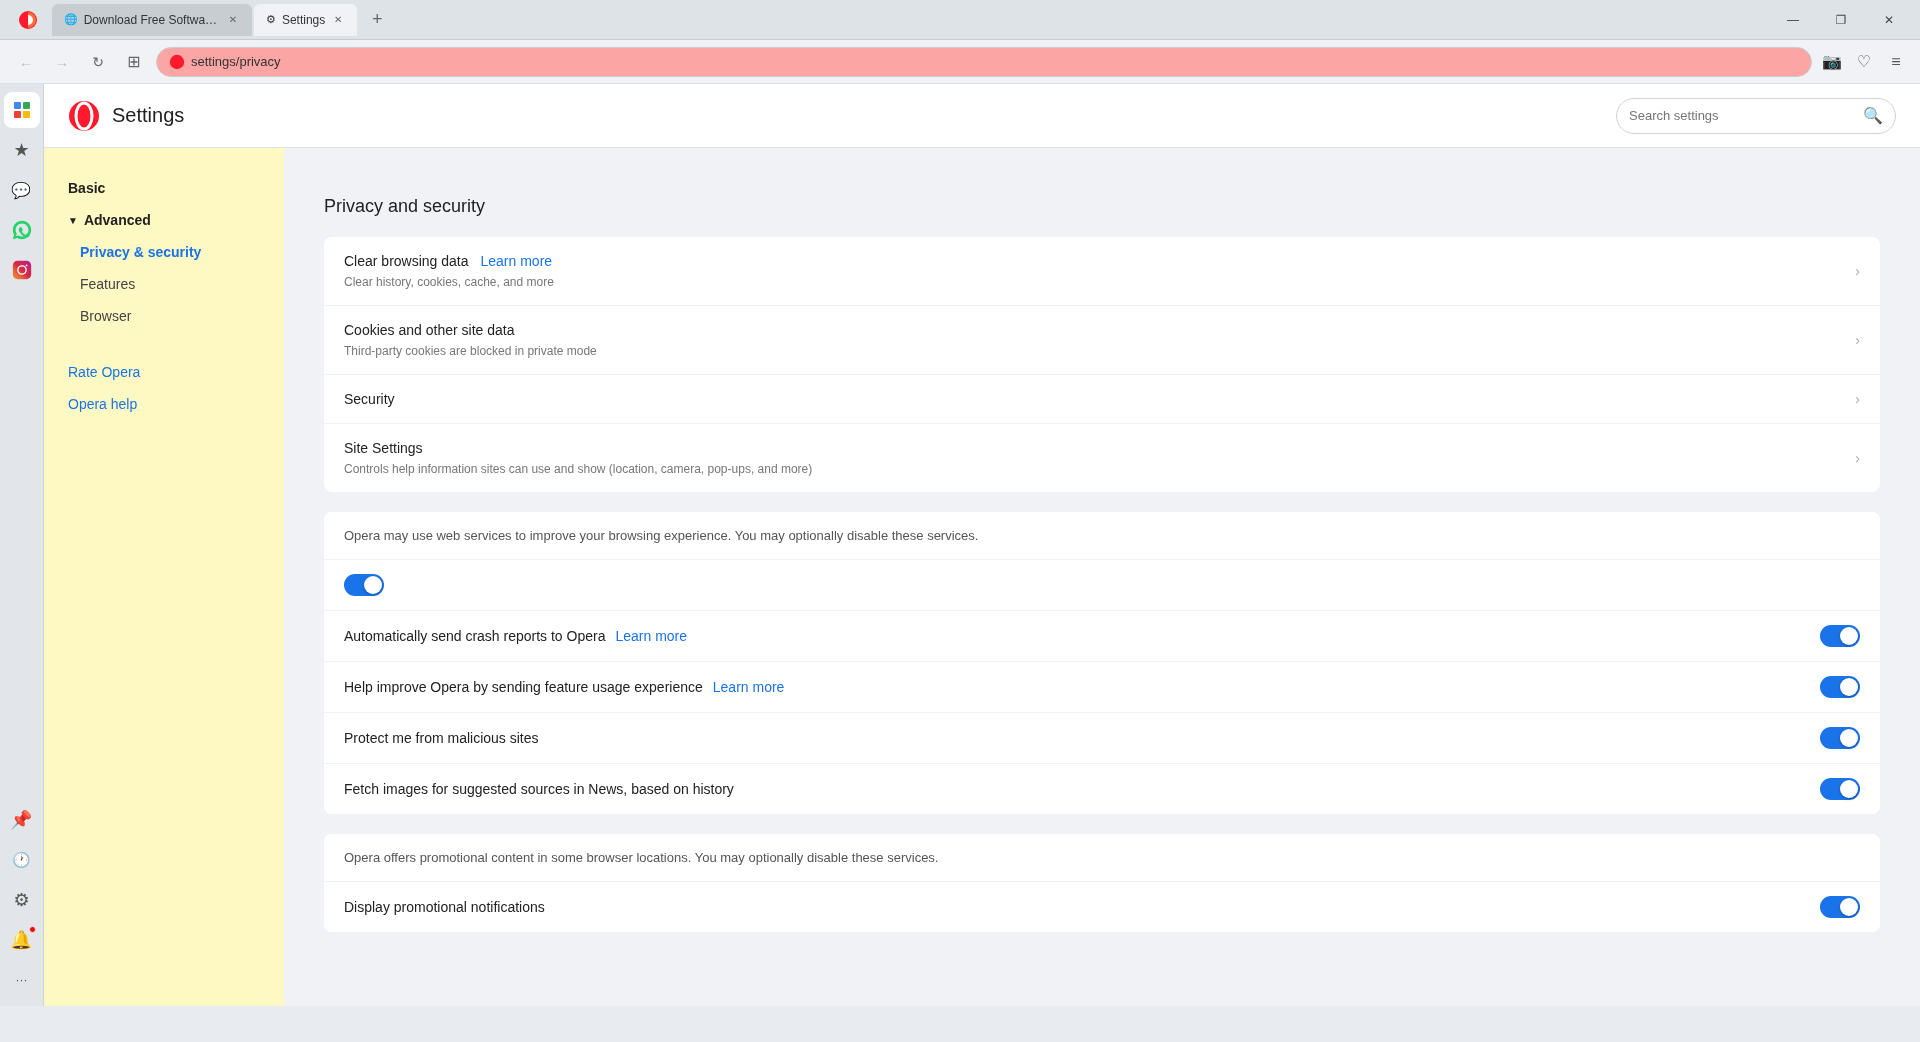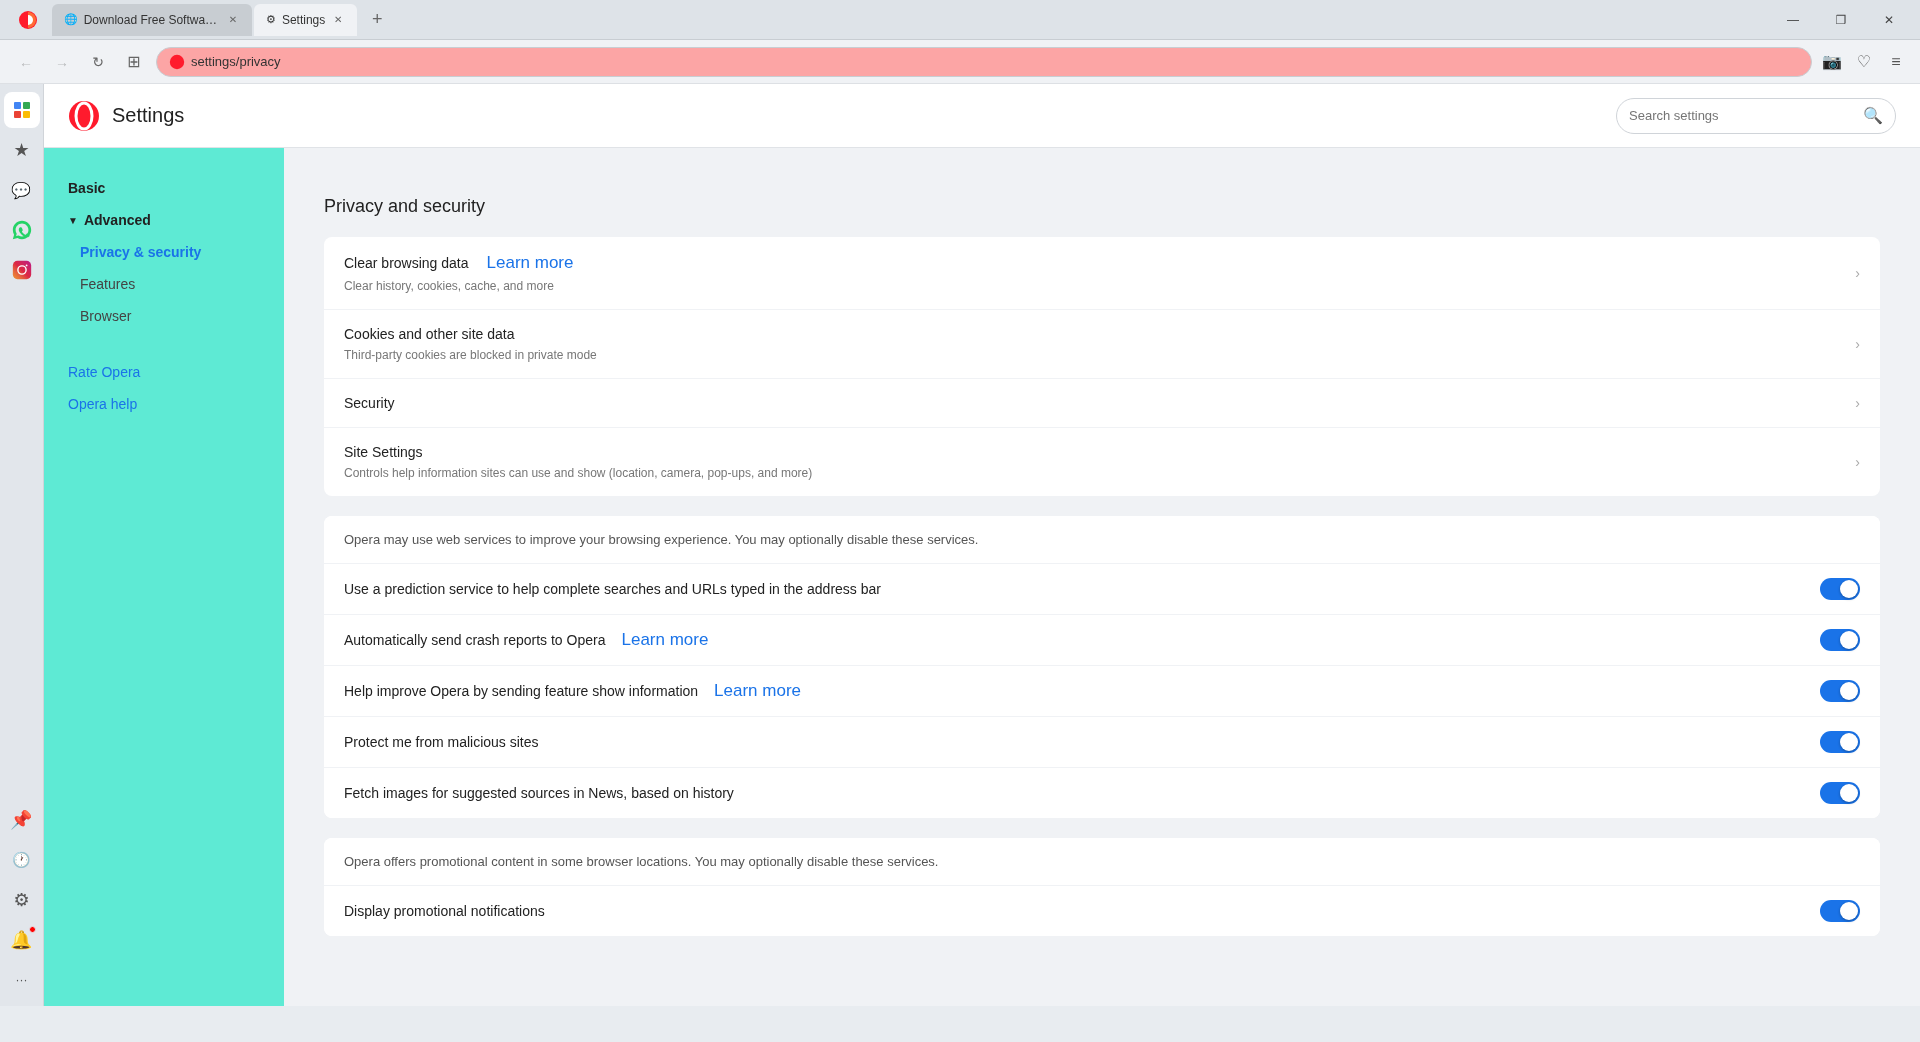--- a/index.html
+++ b/index.html
@@ -156,21 +156,21 @@
     .settings-body {
       display: flex;
       flex: 1;
       overflow: hidden;
     }
 
     
     .settings-nav {
       width: 240px;
       padding: 24px 0;
-      background: #5eead4;
+      background: #fef9c3;
     }
     .settings-nav-item {
       padding: 8px 24px;
       font-size: 14px;
       color: #333;
       cursor: pointer;
     }
     .settings-nav-item.section-header {
       font-weight: 600;
       color: #222;
@@ -223,21 +223,21 @@
     .settings-row:last-child { border-bottom: none; justify-content: center; }
     .settings-row-info { flex: 1; }
     .settings-row-title {
       font-size: 14px; color: #222; font-weight: 400;
       display: flex; align-items: center; gap: 8px;
     }
     .settings-row-sub {
       font-size: 12px; color: #777; margin-top: 6px;
     }
     .learn-more {
-      color: #1a73e8; font-size: 17px; text-decoration: none; margin-left: 10px;
+      color: #1a73e8; font-size: 14px; text-decoration: none; margin-left: 4px;
     }
     .chevron-right {
       color: #aaa; font-size: 14px;
     }
 
     .settings-divider {
       height: 16px;
     }
 
     
@@ -455,41 +455,38 @@
             <span class="chevron-right">›</span>
           </div>
         </div>
 
         <div class="settings-divider"></div>
 
         <div class="settings-card">
           <div class="info-text">Opera may use web services to improve your browsing experience. You may optionally disable these services.</div>
 
           <div class="toggle-row">
-            <div class="toggle-row-label">
-              <span>Use a prediction service to help complete searches and URLs typed in the address bar</span>
-            </div>
             <div class="toggle on">
               <div class="toggle-knob"></div>
             </div>
           </div>
 
           <div class="toggle-row">
             <div class="toggle-row-label">
               <span>Automatically send crash reports to Opera</span>
               <a class="learn-more">Learn more</a>
             </div>
             <div class="toggle on">
               <div class="toggle-knob"></div>
             </div>
           </div>
 
           <div class="toggle-row">
             <div class="toggle-row-label">
-              <span>Help improve Opera by sending feature show information</span>
+              <span>Help improve Opera by sending feature usage experience</span>
               <a class="learn-more">Learn more</a>
             </div>
             <div class="toggle on">
               <div class="toggle-knob"></div>
             </div>
           </div>
 
           <div class="toggle-row">
             <div class="toggle-row-label">
               <span>Protect me from malicious sites</span>

